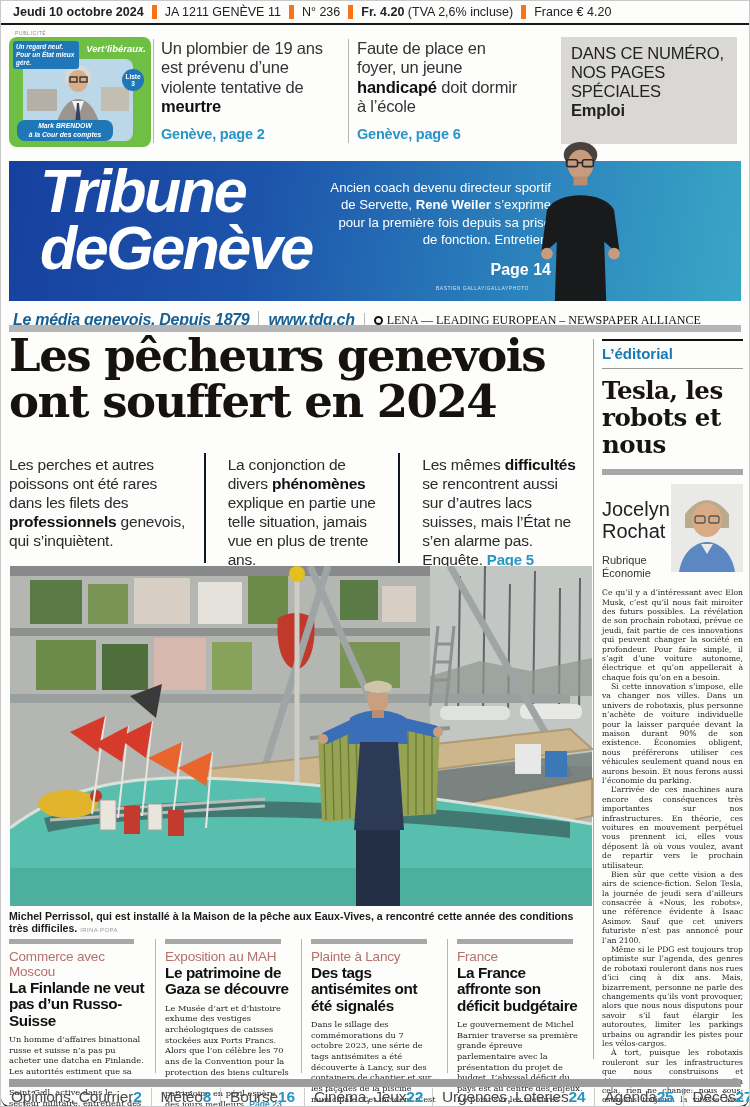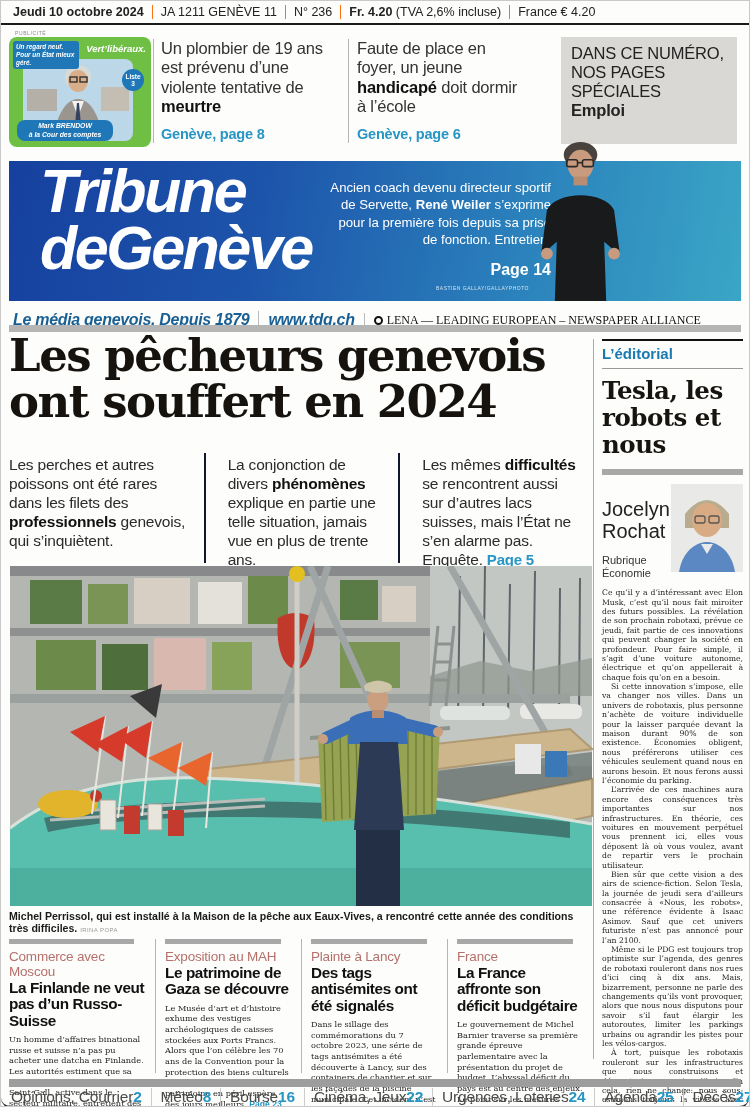--- a/index.html
+++ b/index.html
@@ -5,21 +5,21 @@
   * { box-sizing: border-box; margin: 0; padding: 0; }
   html,body { background:#e8e8e8; }
   .page {
     position: relative; width: 750px; height: 1107px; margin: 0 auto;
     background: #fdfdfc; overflow: hidden; border:1px solid #c9c9c9;
     font-family: "Liberation Sans", sans-serif; color:#1a1a1a;
   }
   
   .topbar { position:absolute; top:0; left:0; right:0; height:24px; display:flex; align-items:center;
             padding-left:12px; border-bottom:2px solid #1a1a1a; font-size:12.5px; color:#222; }
-  .topbar .seg { padding:0 8px; border-left:1px solid #f97316; white-space:nowrap; }
+  .topbar .seg { padding:0 8px; border-left:5px solid #f97316; white-space:nowrap; }
   .topbar .seg:first-child { border-left:none; padding-left:0; font-weight:bold; }
   .topbar b { font-weight:bold; }
   .pub-label { position:absolute; top:29px; left:14px; font-size:5px; letter-spacing:.6px; color:#8a8a8a; }
   
   .adrow { position:absolute; top:36px; left:0; right:0; height:112px; }
   .vline { position:absolute; top:2px; width:1px; height:104px; background:#b5b5b5; }
   .ad { position:absolute; left:8px; top:0; width:142px; height:110px; background:#6fbf44; border-radius:8px; overflow:hidden; }
   .ad svg { position:absolute; inset:0; }
   .ad-tag { position:absolute; top:4px; left:4px; width:66px; background:#1f77b8; color:#fff;
             font-size:6.4px; font-weight:bold; font-style:italic; padding:2px 3px; border-radius:3px; line-height:1.25; }
@@ -139,21 +139,21 @@
         <span>3</span>
       </div>
       <div class="ad-name">
         <span>Mark BRENDOW</span><br>
         <span>à la Cour des comptes</span>
       </div>
     </div>
     <div class="vline" style="left:152px"></div>
     <article class="tteaser t1">
       <p><span>Un plombier de 19 ans est prévenu d’une violente tentative de </span><b>meurtre</b><span></span></p>
-      <span class="plink">Genève, page 8</span>
+      <span class="plink">Genève, page 2</span>
     </article>
     <div class="vline" style="left:347px"></div>
     <article class="tteaser t2">
       <p><span>Faute de place en foyer, un jeune </span><b>handicapé</b><span> doit dormir à l’école</span></p>
       <span class="plink">Genève, page 6</span>
     </article>
     <aside class="numero-box">
       <div>DANS CE NUMÉRO, NOS PAGES SPÉCIALES</div>
       <div class="hl">Emploi</div>
     </aside>

